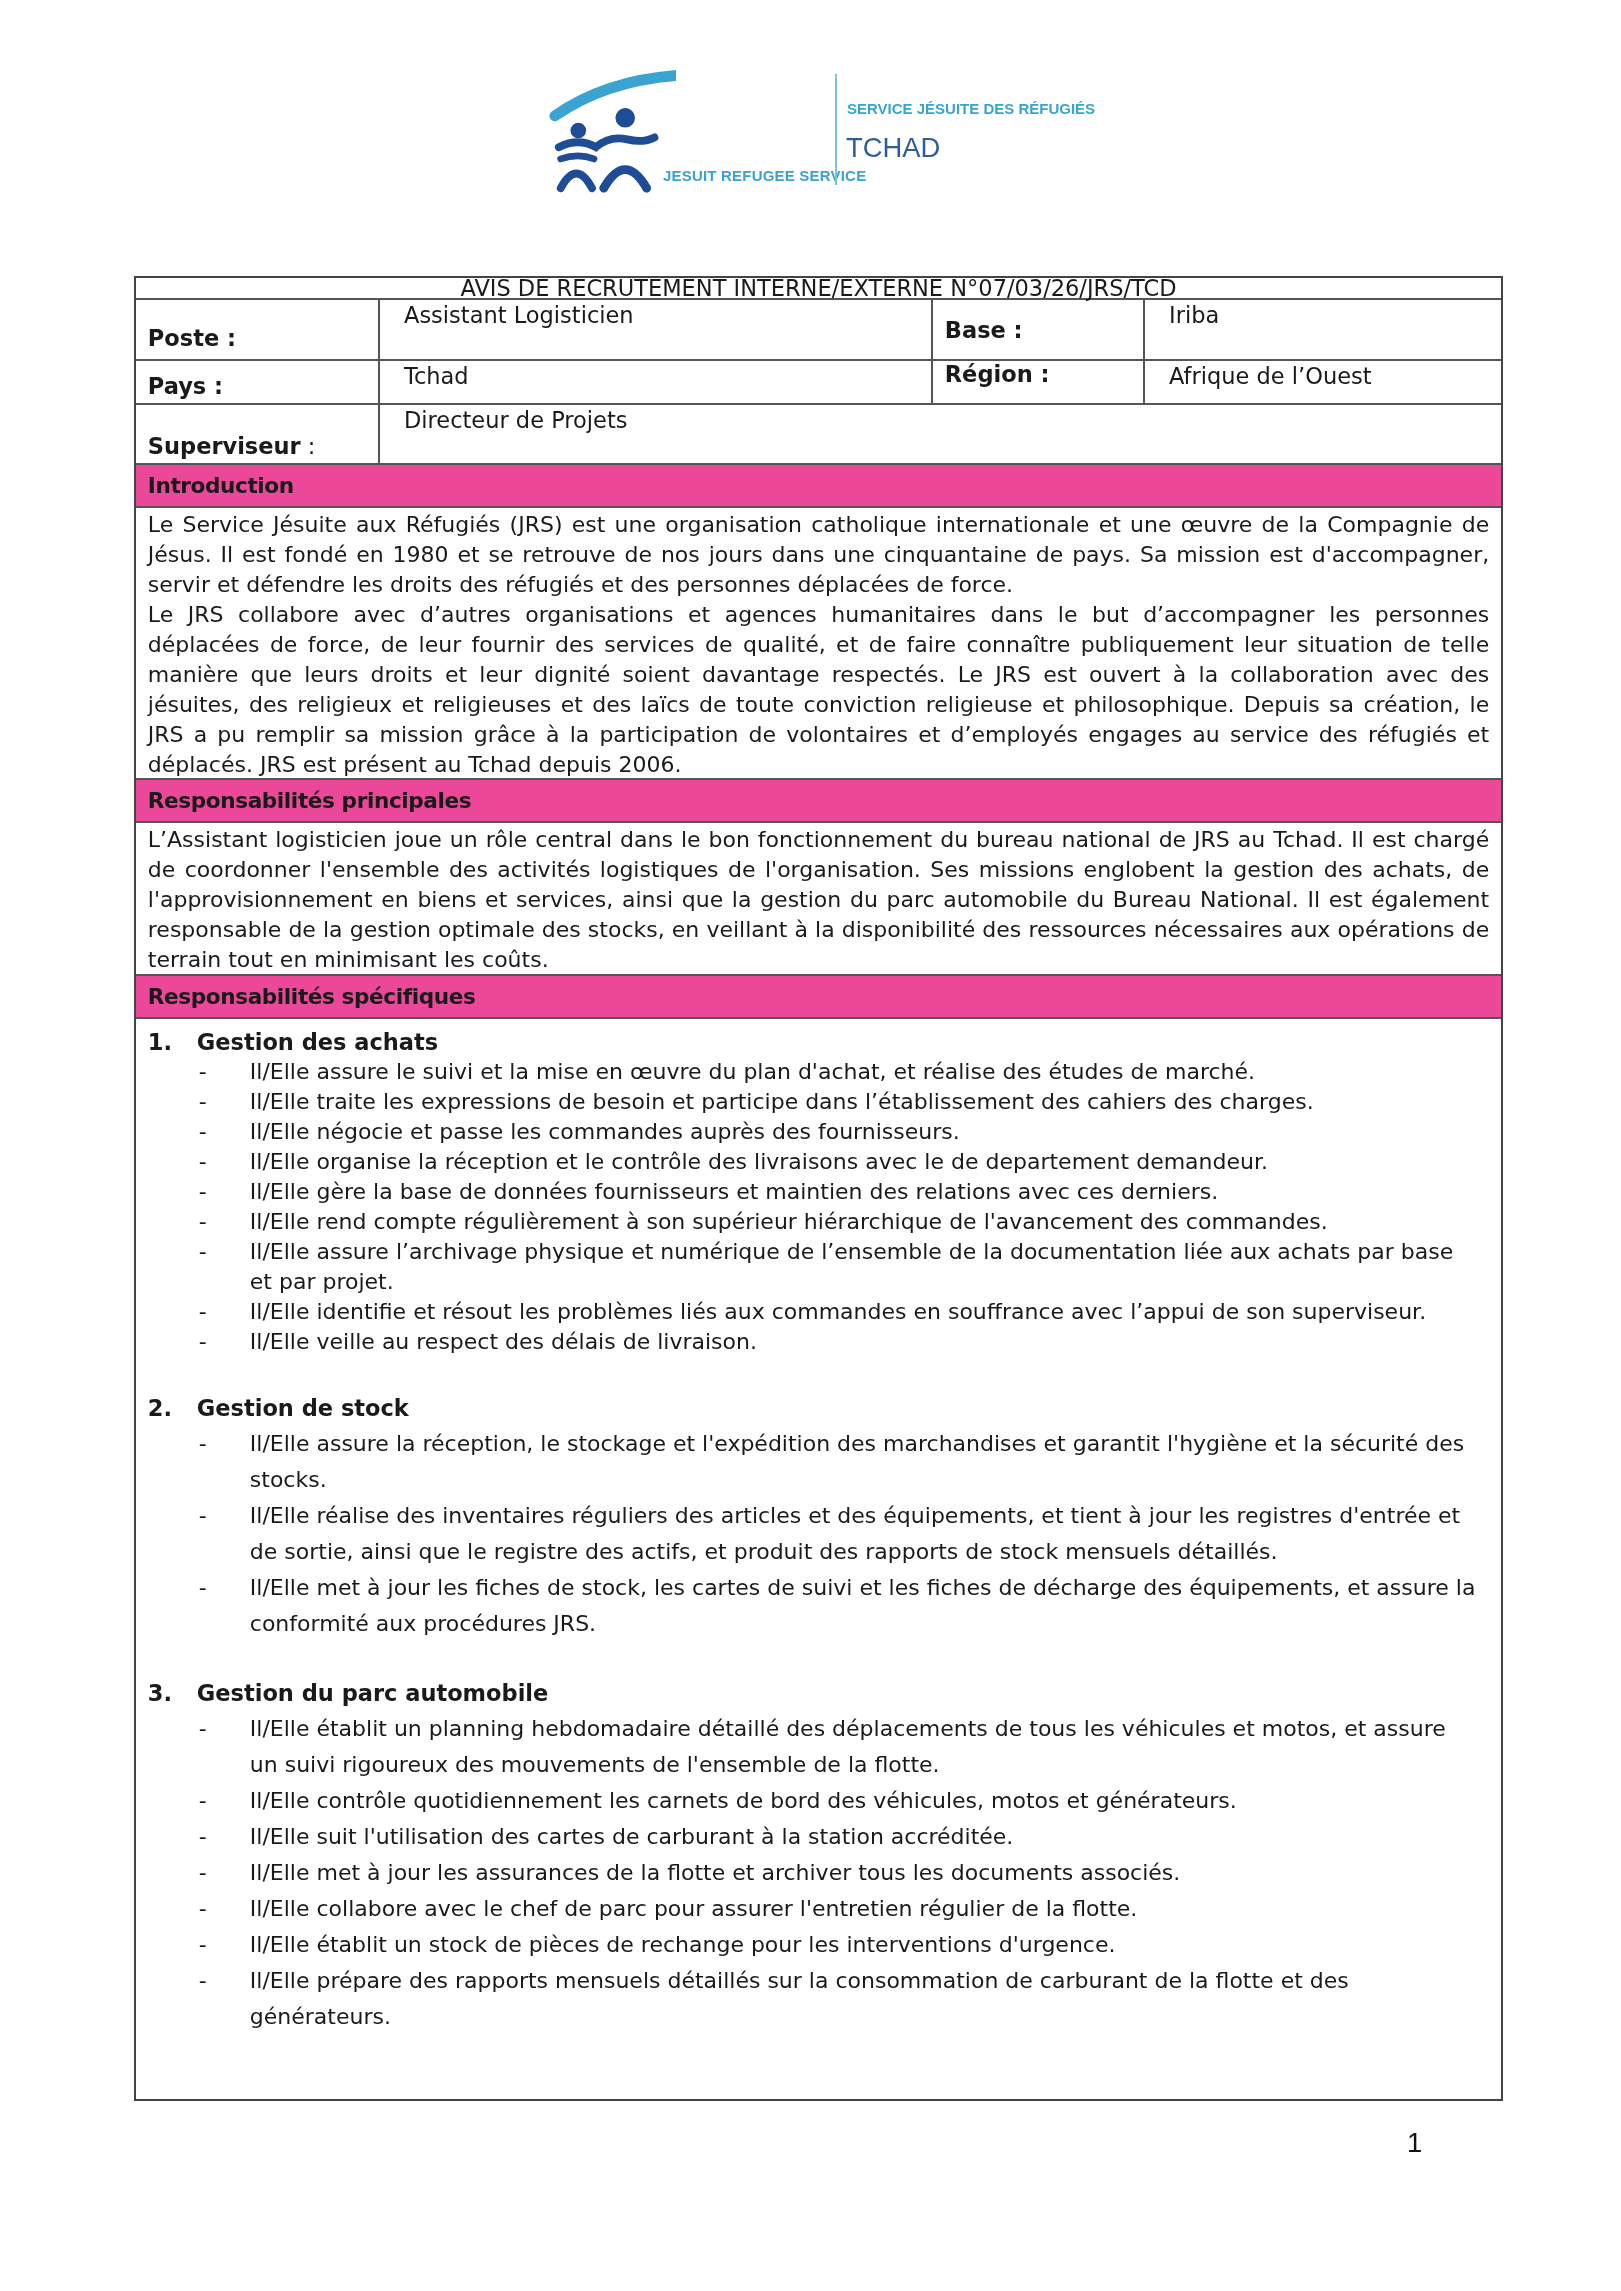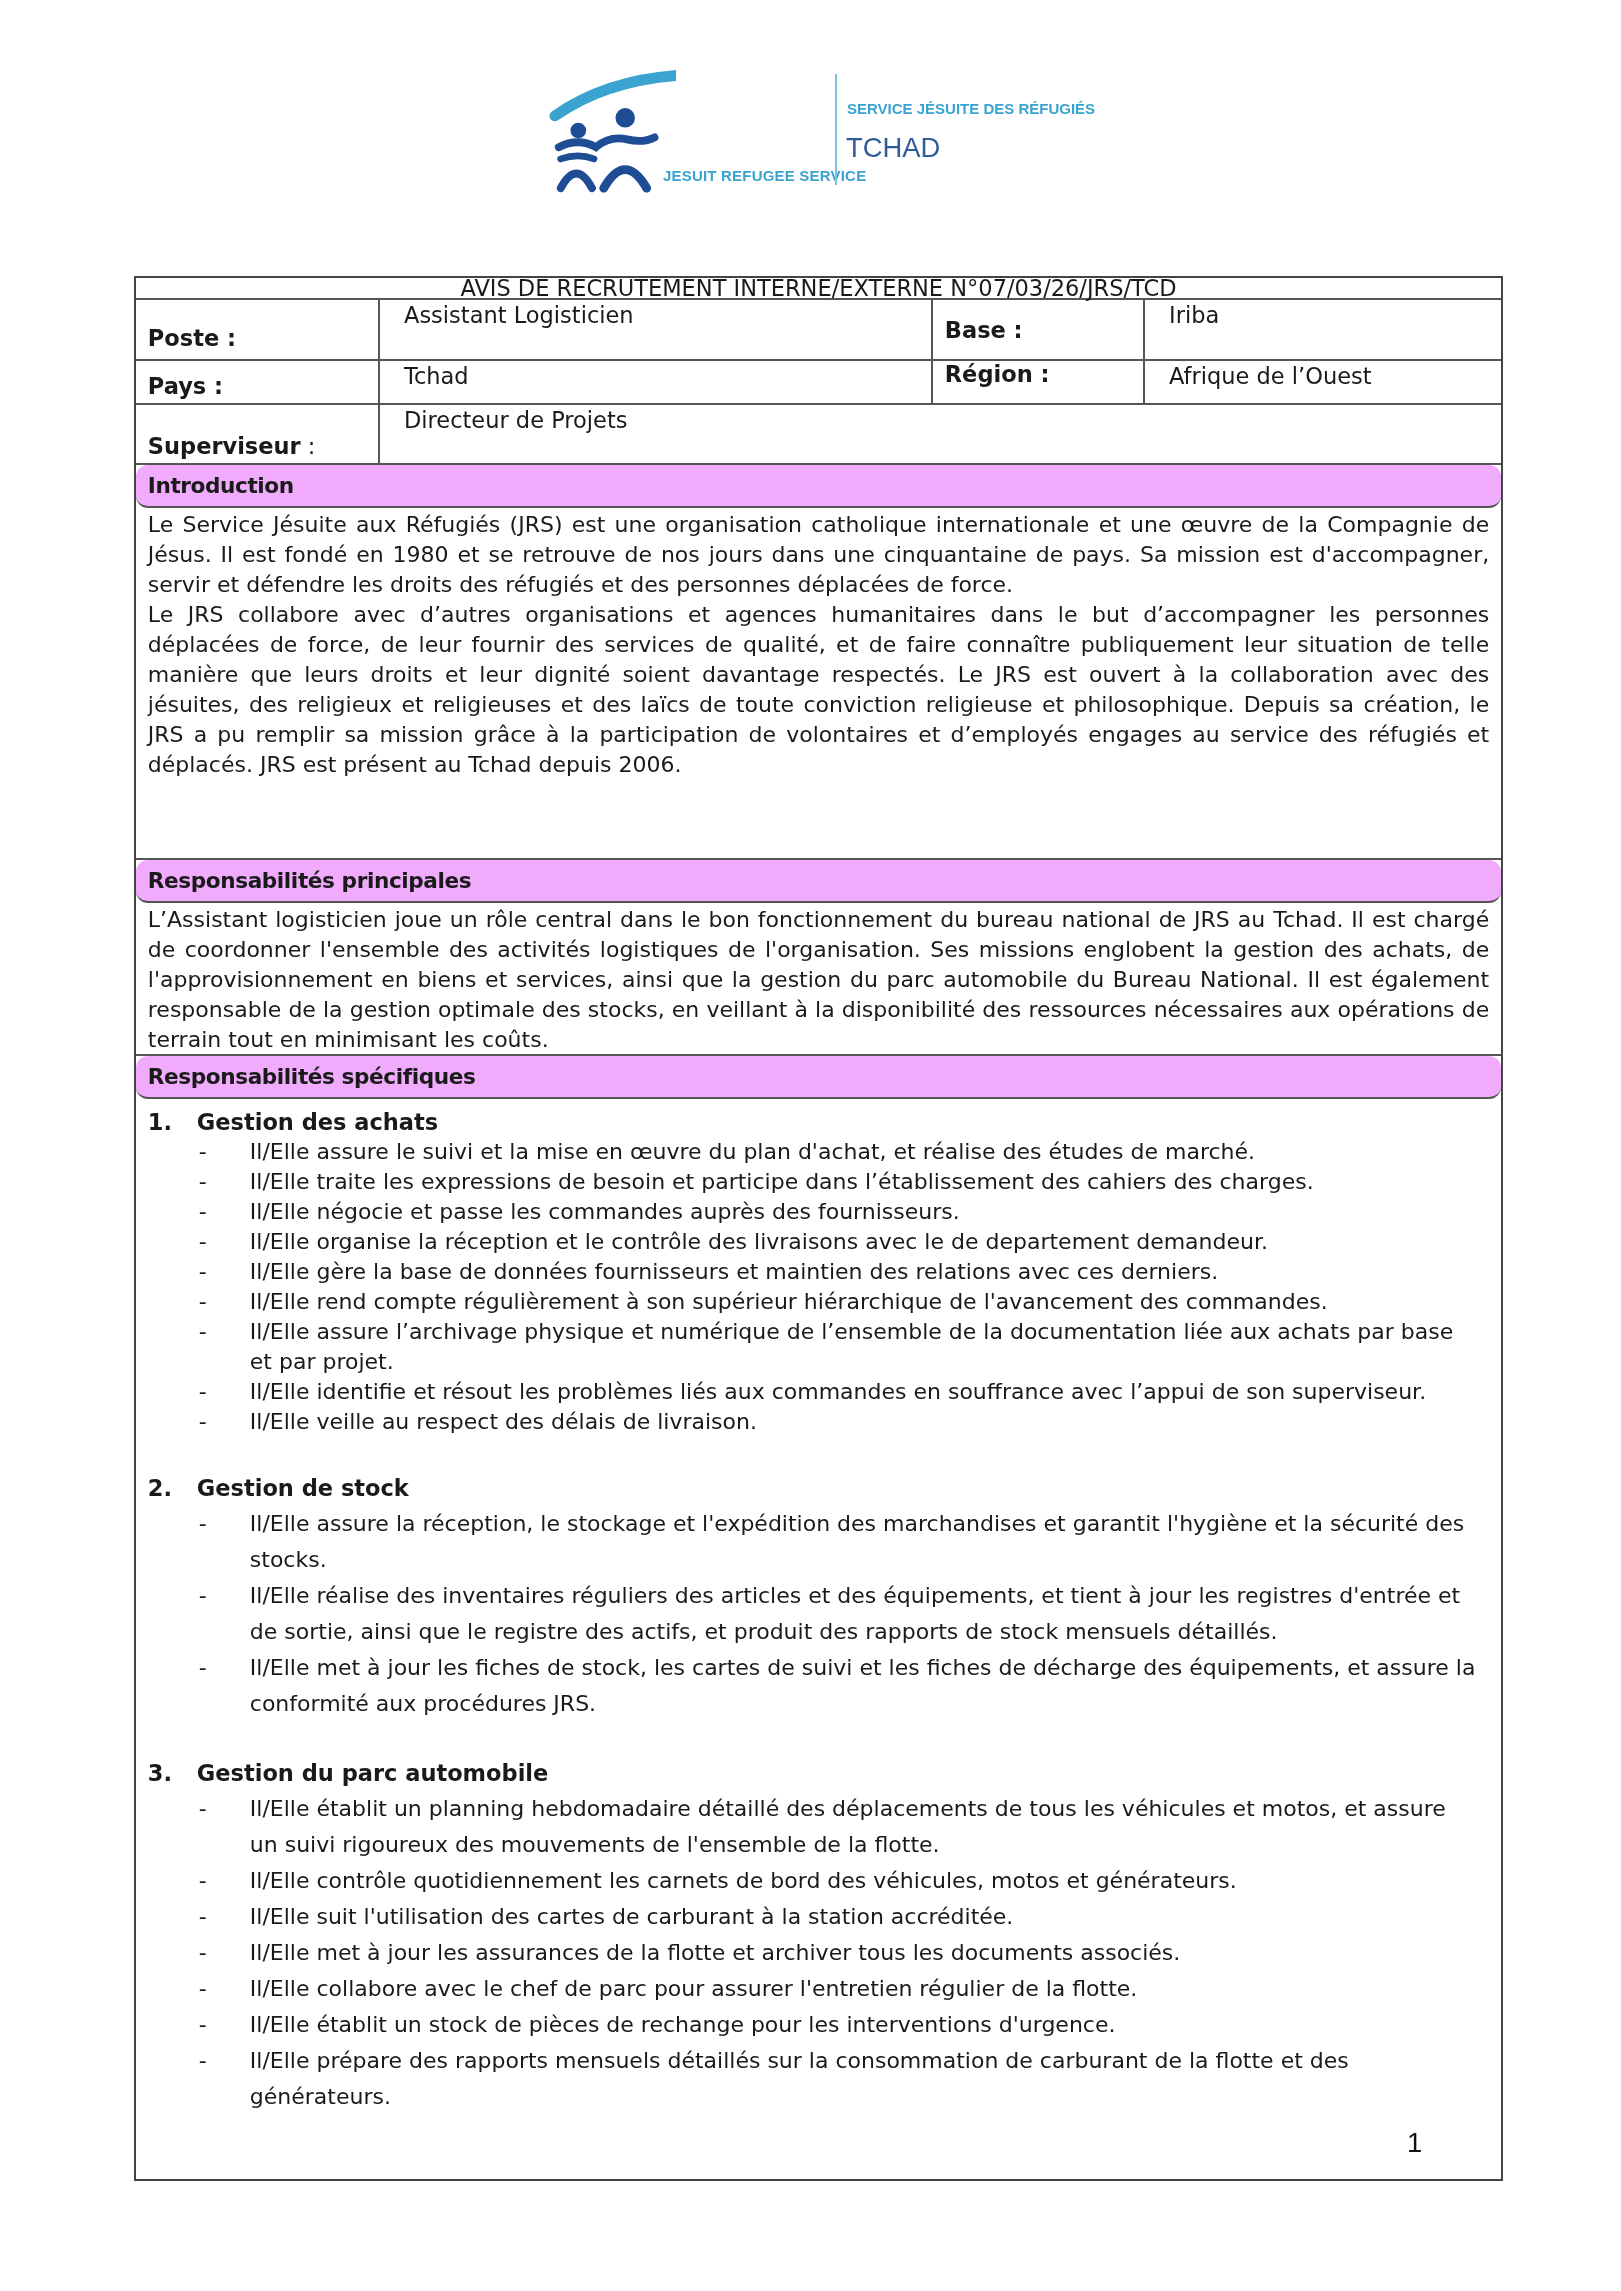--- a/index.html
+++ b/index.html
@@ -21,22 +21,22 @@
          box-sizing: border-box; }
   .row { display: flex; border-bottom: 2px solid #555; box-sizing: border-box; }
   .row:last-child { border-bottom: none; }
   .cell { box-sizing: border-box; padding: 0 11.8px; font-size: 22.5px; }
   .cell + .cell { border-left: 2px solid #555; }
   .title-row { height: 22px; justify-content: center; align-items: center;
                font-weight: normal; font-size: 22.5px; }
   .lbl { font-weight: bold; display: flex; align-items: flex-end; padding-bottom: 7.8px; }
   .val { padding-top: 2px; padding-left: 24px; }
   .c1 { width: 242px; } .c2 { width: 553px; } .c3 { width: 212px; } .c4 { flex: 1; }
-  .sec-head { background: #f0abfc; height: 43px; display: flex; align-items: center; padding: 0 11.8px;
-              font-weight: bold; font-size: 21.6px; letter-spacing: -0.4px; border-radius: 12px; }
+  .sec-head { background: #ec4899; height: 43px; display: flex; align-items: center; padding: 0 11.8px;
+              font-weight: bold; font-size: 21.6px; letter-spacing: -0.4px; }
   .para { padding: 2px 11.8px 0 11.8px; font-size: 22px; line-height: 30px; text-align: justify; }
   .para p { margin: 0; }
   .specifics { padding: 7.8px 11.8px 3.9px 11.8px; font-size: 22px; }
   .group { margin-bottom: 33px; }
   .group:last-child { margin-bottom: 0; }
   .g-title { display: flex; font-weight: bold; font-size: 22.5px; line-height: 30px; }
   .g-num { width: 49px; }
   .bl { display: flex; line-height: 30px; }
   .group.loose .bl { line-height: 36px; }
   .group.loose .g-title { line-height: 36px; }
@@ -83,21 +83,21 @@
 
   <div class="row" style="height:60px;">
     <div class="cell c1 lbl" style="padding-bottom:3.9px;">
       <span>Superviseur</span>
         <span style="font-weight:normal; white-space:pre;"> :</span>
     </div>
     <div class="cell val" style="flex:1;">Directeur de Projets</div>
   </div>
 
   <div class="row sec-head">Introduction</div>
-  <div class="row para" style="height:352px;">
+  <div class="row para" style="height:272px;">
     <div>
       <p>Le Service Jésuite aux Réfugiés (JRS) est une organisation catholique internationale et une œuvre de la Compagnie de Jésus. Il est fondé en 1980 et se retrouve de nos jours dans une cinquantaine de pays. Sa mission est d'accompagner, servir et défendre les droits des réfugiés et des personnes déplacées de force.</p>
       <p>Le JRS collabore avec d’autres organisations et agences humanitaires dans le but d’accompagner les personnes déplacées de force, de leur fournir des services de qualité, et de faire connaître publiquement leur situation de telle manière que leurs droits et leur dignité soient davantage respectés. Le JRS est ouvert à la collaboration avec des jésuites, des religieux et religieuses et des laïcs de toute conviction religieuse et philosophique. Depuis sa création, le JRS a pu remplir sa mission grâce à la participation de volontaires et d’employés engages au service des réfugiés et déplacés. JRS est présent au Tchad depuis 2006.</p>
     </div>
   </div>
 
   <div class="row sec-head">Responsabilités principales</div>
   <div class="row para" style="height:153px;">
     <p>L’Assistant logisticien joue un rôle central dans le bon fonctionnement du bureau national de JRS au Tchad. Il est chargé de coordonner l'ensemble des activités logistiques de l'organisation. Ses missions englobent la gestion des achats, de l'approvisionnement en biens et services, ainsi que la gestion du parc automobile du Bureau National. Il est également responsable de la gestion optimale des stocks, en veillant à la disponibilité des ressources nécessaires aux opérations de terrain tout en minimisant les coûts.</p>
   </div>

